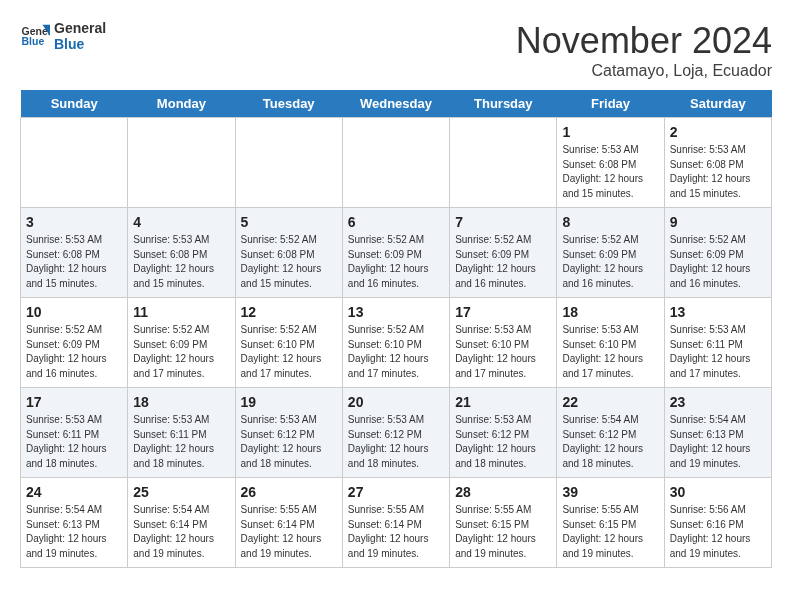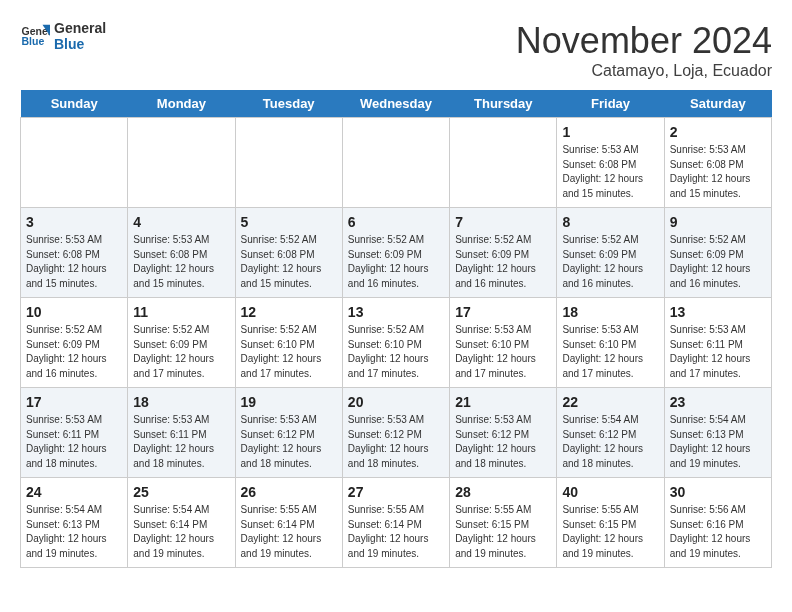--- a/index.html
+++ b/index.html
@@ -319,21 +319,21 @@
 and 19 minutes.</div>
         </td>
         <td>
           <span class="day-number">28</span>
           <div class="day-info" style="white-space: pre-line;">Sunrise: 5:55 AM
 Sunset: 6:15 PM
 Daylight: 12 hours
 and 19 minutes.</div>
         </td>
         <td>
-          <span class="day-number">40</span>
+          <span class="day-number">39</span>
           <div class="day-info" style="white-space: pre-line;">Sunrise: 5:55 AM
 Sunset: 6:15 PM
 Daylight: 12 hours
 and 19 minutes.</div>
         </td>
         <td>
           <span class="day-number">30</span>
           <div class="day-info" style="white-space: pre-line;">Sunrise: 5:56 AM
 Sunset: 6:16 PM
 Daylight: 12 hours

